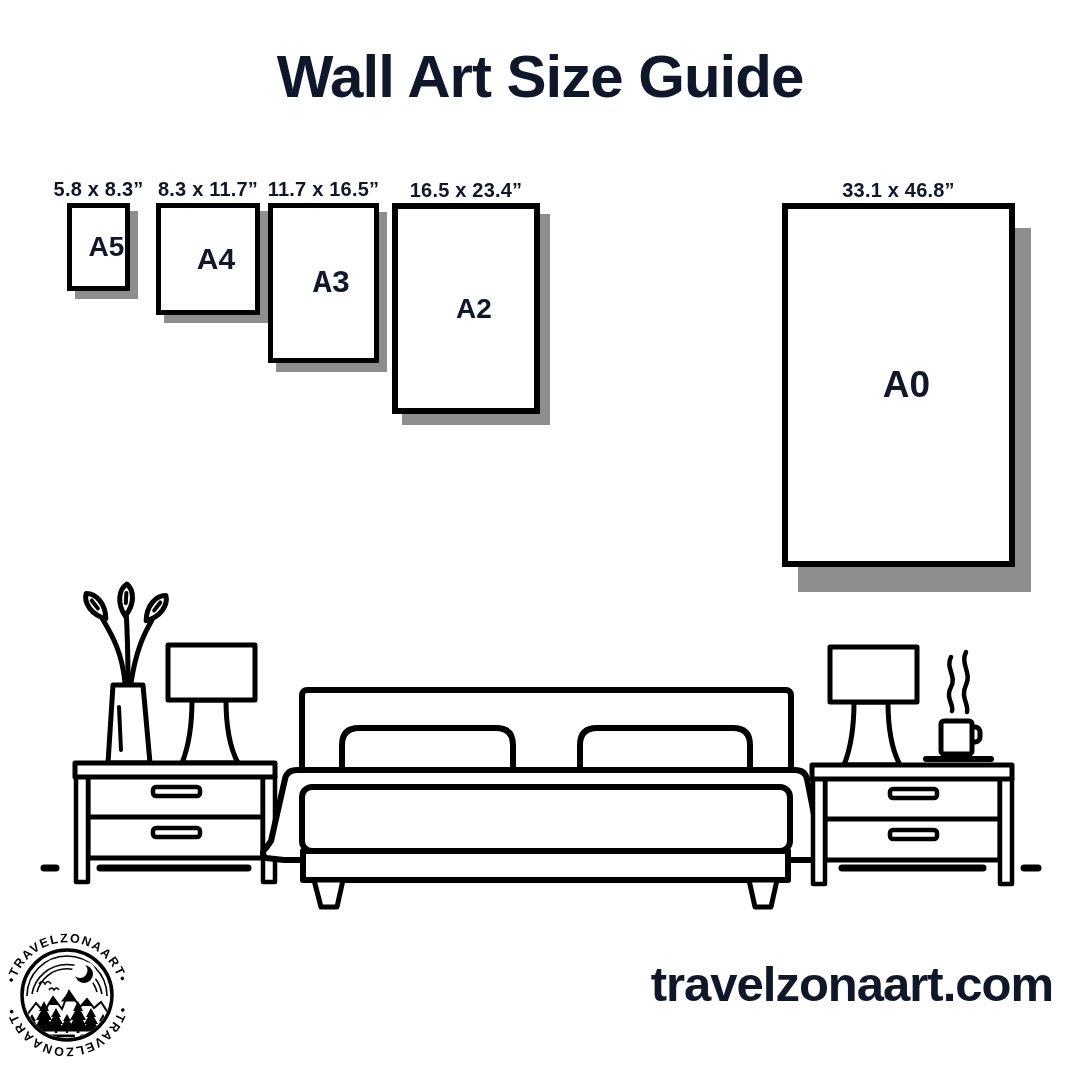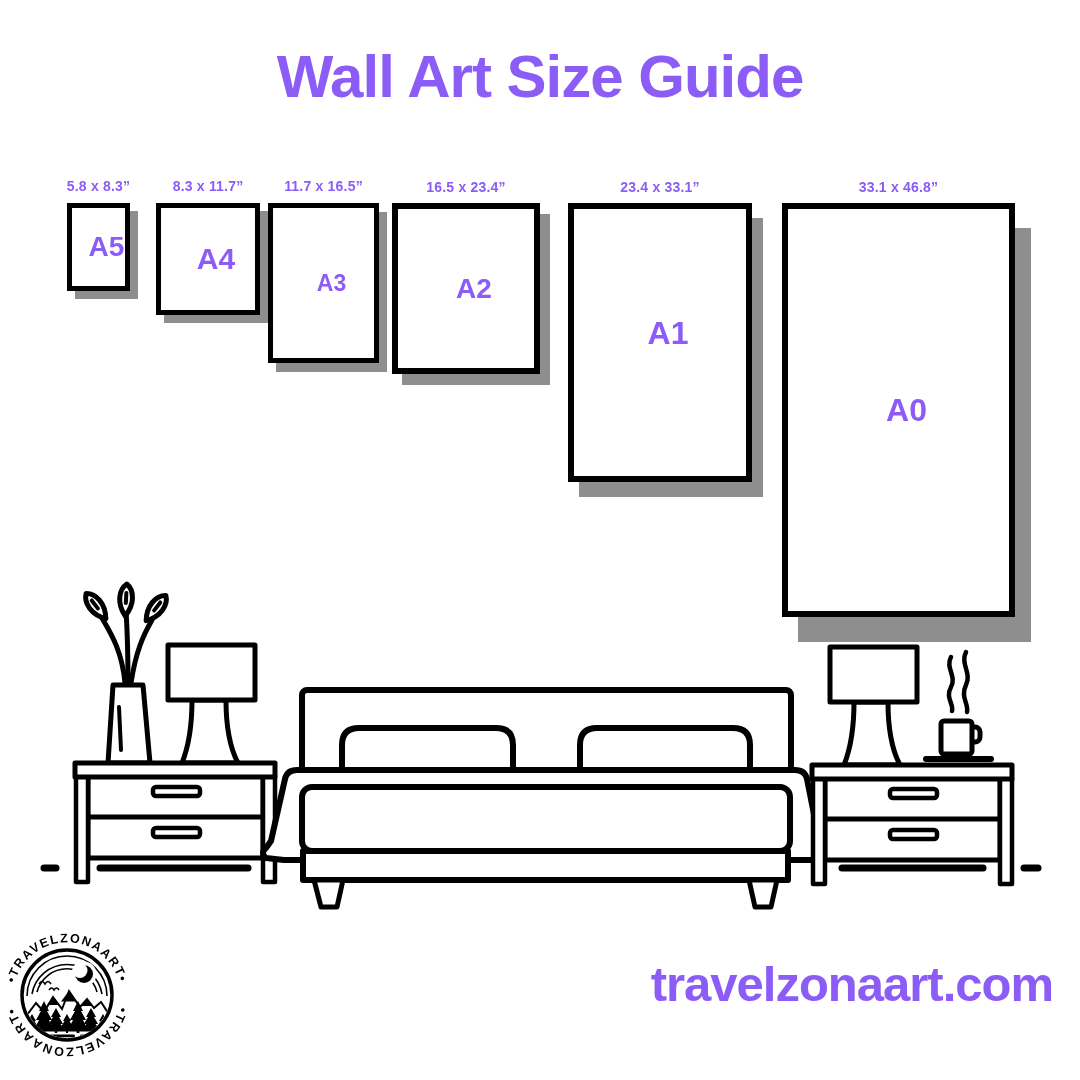--- a/index.html
+++ b/index.html
@@ -1,40 +1,40 @@
 <!DOCTYPE html>
 <html><head>
 <meta charset="utf-8">
 <style>
   html,body{margin:0;padding:0;background:#fff;}
   .canvas{position:relative;width:1080px;height:1080px;background:#fff;overflow:hidden;
-          font-family:"Liberation Sans",sans-serif;color:#8b5cf6;}
+          font-family:"Liberation Sans",sans-serif;color:#0f172a;}
   :root{--ink:#000;--shadow:#8e8e8e;}
 
   .title{position:absolute;top:42px;left:0;width:1080px;text-align:center;
          font-size:60px;font-weight:bold;letter-spacing:-1px;}
 
   .frame{position:absolute;background:#fff;border:5px solid var(--ink);box-sizing:border-box;
          display:flex;align-items:center;justify-content:center;}
   .frame .letter{font-weight:bold;margin-left:16px;}
   .dim{position:absolute;top:-30px;left:50%;transform:translateX(-50%);
-       white-space:nowrap;font-size:14px;font-weight:bold;letter-spacing:0.2px;}
+       white-space:nowrap;font-size:20px;font-weight:bold;letter-spacing:0.2px;}
 
   .fa5{left:67px;top:203px;width:63px;height:88px;box-shadow:8px 8px 0 var(--shadow);}
   .fa5 .letter{font-size:28px;}
   .fa4{left:156px;top:203px;width:104px;height:112px;box-shadow:8px 8px 0 var(--shadow);}
   .fa4 .letter{font-size:30px;}
   .fa3{left:268px;top:203px;width:111px;height:160px;box-shadow:8px 9px 0 var(--shadow);}
-  .fa3 .letter{font-size:23px;}
-  .fa2{left:392px;top:203px;width:148px;height:171px;border-width:6px;box-shadow:10px 11px 0 var(--shadow);}
+  .fa3 .letter{font-size:31px;font-family:Liberation Mono, monospace;}
+  .fa2{left:392px;top:203px;width:148px;height:211px;border-width:6px;box-shadow:10px 11px 0 var(--shadow);}
   .fa2 .letter{font-size:28px;}
   .fa1{left:568px;top:203px;width:184px;height:279px;border-width:6px;box-shadow:11px 15px 0 var(--shadow);}
   .fa1 .letter{font-size:32px;margin-bottom:18px;}
-  .fa0{left:782px;top:203px;width:233px;height:414px;border-width:6px;box-shadow:16px 25px 0 var(--shadow);}
-  .fa0 .letter{font-size:32px;}
+  .fa0{left:782px;top:203px;width:233px;height:364px;border-width:6px;box-shadow:16px 25px 0 var(--shadow);}
+  .fa0 .letter{font-size:37px;}
 
   .scene{position:absolute;left:30px;top:580px;width:1020px;height:330px;}
   .scene *{vector-effect:none;}
 
   .logo{position:absolute;left:1px;top:929px;width:134px;height:134px;}
   .logo text{font-family:"Liberation Sans",sans-serif;font-weight:bold;font-size:12.5px;
              letter-spacing:1.6px;fill:#000;}
 
   .site{position:absolute;right:27px;top:956px;font-size:49px;font-weight:bold;letter-spacing:-1px;}
 </style>
@@ -53,24 +53,20 @@
     <span class="dim">8.3 x 11.7”</span>
     <span class="letter">A4</span>
   </div>
   <div class="frame fa3">
     <span class="dim">11.7 x 16.5”</span>
     <span class="letter">A3</span>
   </div>
   <div class="frame fa2">
     <span class="dim">16.5 x 23.4”</span>
     <span class="letter">A2</span>
-  </div>
-  <div class="frame fa1">
-    <span class="dim">23.4 x 33.1”</span>
-    <span class="letter">A1</span>
   </div>
   <div class="frame fa0">
     <span class="dim">33.1 x 46.8”</span>
     <span class="letter">A0</span>
   </div>
 
   <svg class="scene" viewBox="0 0 1020 330" fill="#ffffff" stroke="#000000" stroke-width="5" stroke-linejoin="round" stroke-linecap="round">
     <defs>
       <g id="nightstanddef">
         <rect x="58" y="196" width="175" height="82"></rect>

